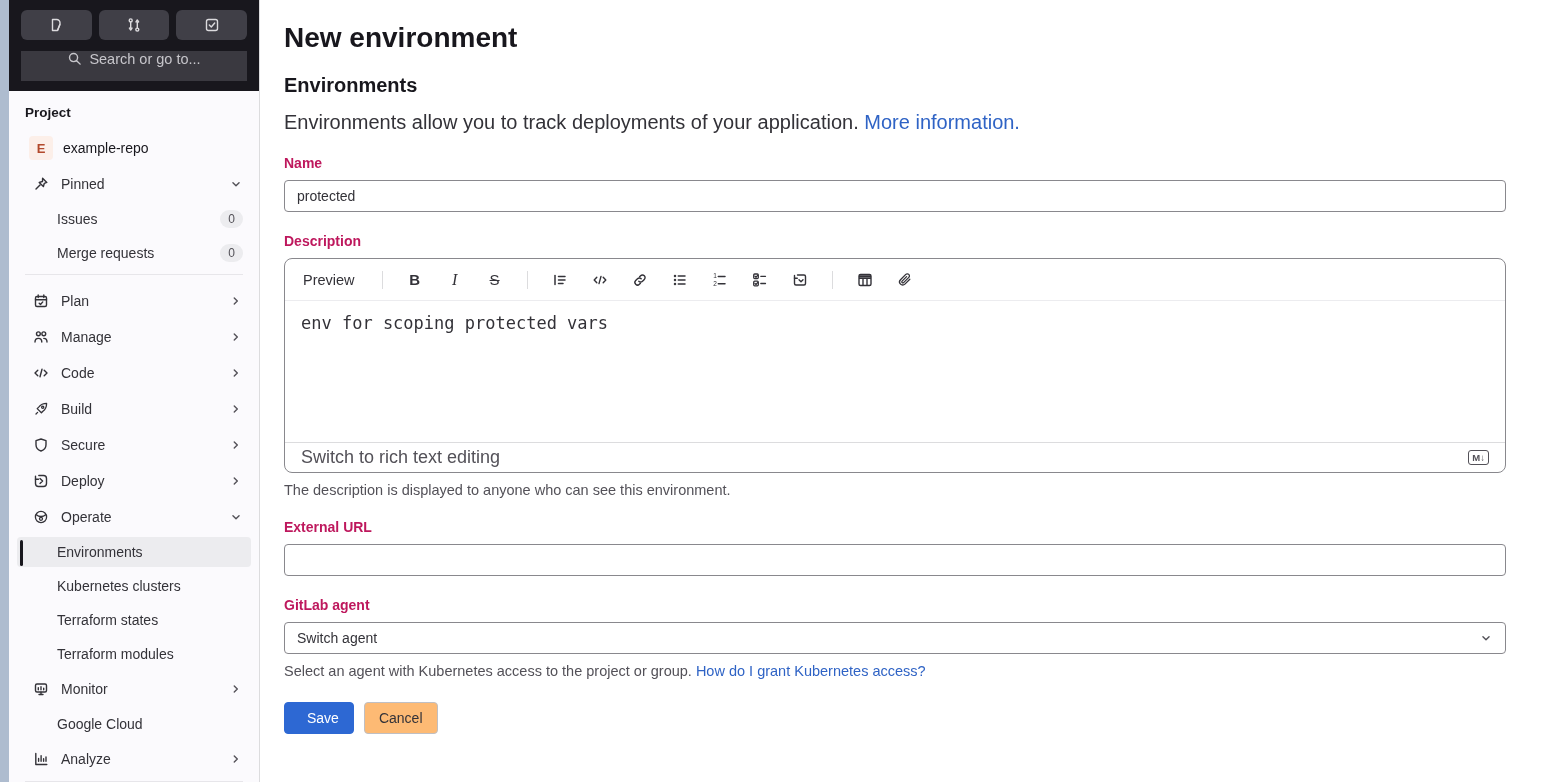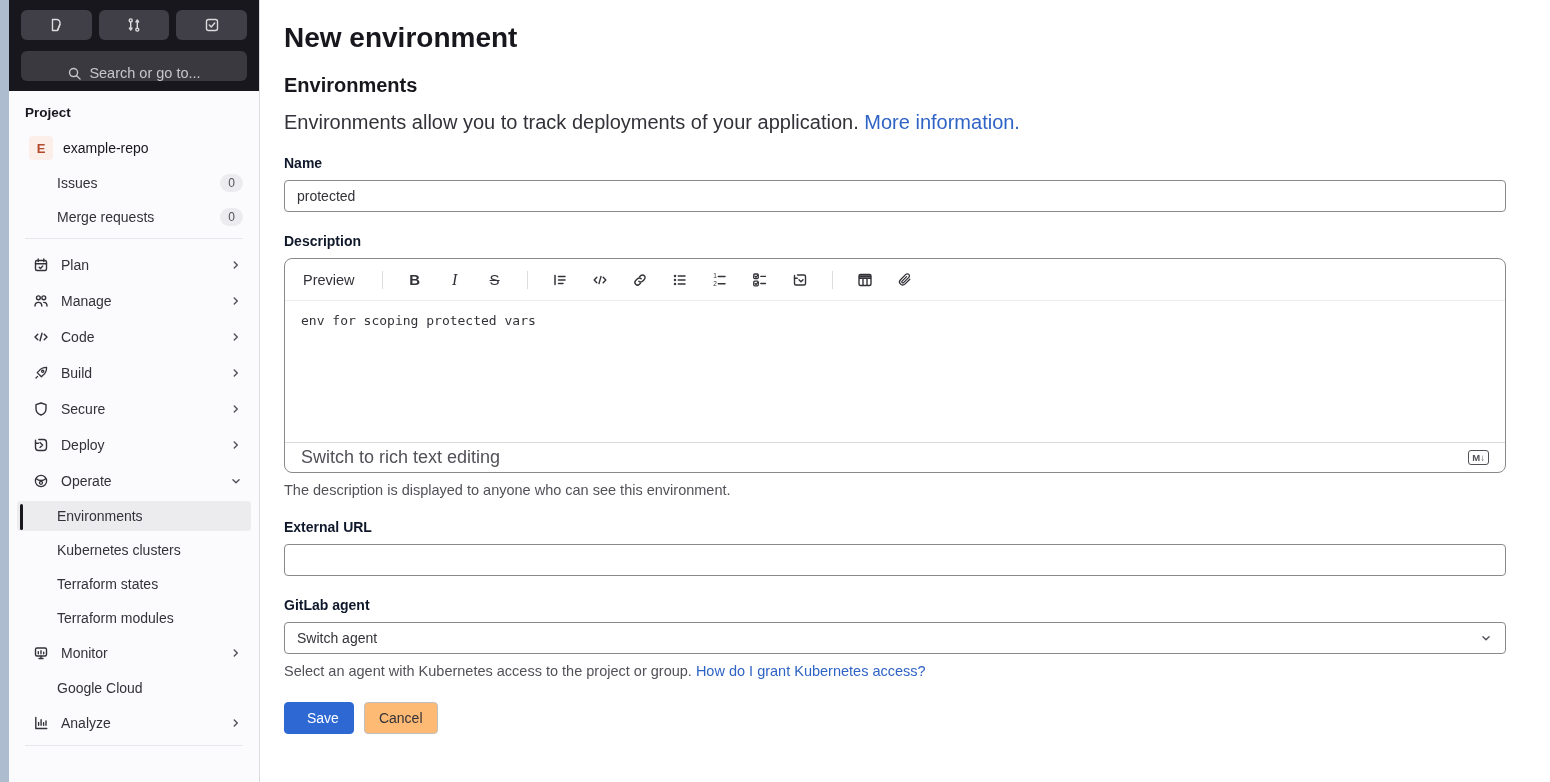--- a/index.html
+++ b/index.html
@@ -31,22 +31,22 @@
   .sidebar-top { background: #18171d; padding: 10px 12px 10px; }
   .top-buttons { display: flex; gap: 7px; }
   .top-btn {
     flex: 1; height: 30px;
     background: #403f47; border: none; border-radius: 6px;
     display: flex; align-items: center; justify-content: center;
     color: #dcdbde; cursor: pointer; padding: 0;
   }
   .search-pill {
     margin-top: 11px; height: 30px;
-    background: #3a3940; border-radius: 6px;
-    display: flex; align-items: flex-end; justify-content: center; gap: 7px;
+    background: #3a3940; border-radius: 0;
+    display: flex; align-items: flex-start; justify-content: center; gap: 7px;
     color: #c7c6cb; font-size: 14.5px; cursor: pointer;
   }
   .sidebar-body { padding: 12px 8px 0; }
   .section-label { font-weight: 700; font-size: 13.5px; color: #18171d; padding: 2px 8px 12px; }
   .srow {
     display: flex; align-items: center;
     height: 32px; border-radius: 4px;
     padding: 0 8px; margin-bottom: 4px;
     position: relative; color: #333238; font-size: 14px; cursor: pointer;
   }
@@ -74,21 +74,21 @@
   .sdivider { border: none; border-top: 1px solid #e7e6ea; margin: 6px 8px 10px; }
 
   
   main { margin-left: 260px; padding: 14px 44px 0 24px; }
   h1 { font-size: 28px; font-weight: 700; color: #18171d; margin: 6px 0 16px; line-height: 36px; }
   h2 { font-size: 20px; font-weight: 700; color: #18171d; margin: 0 0 13px; line-height: 26px; }
   .intro { font-size: 20px; margin: 0 0 21px; color: #333238; }
   a.link { color: #2f63c5; text-decoration: none; cursor: pointer; }
 
   .fg { margin-bottom: 21px; }
-  .fg > label { display: block; font-weight: 700; font-size: 14px; color: #0f172a; margin-bottom: 9px; }
+  .fg > label { display: block; font-weight: 700; font-size: 14px; color: #be185d; margin-bottom: 9px; }
   .text-input {
     width: 100%; height: 32px;
     border: 1px solid #89888d; border-radius: 4px;
     padding: 0 12px; font-size: 14px; font-family: inherit;
     color: #333238; background: #fff; outline: none;
   }
 
   .md-editor { border: 1px solid #89888d; border-radius: 8px; background: #fff; overflow: hidden; }
   .md-toolbar {
     display: flex; align-items: center;
@@ -102,21 +102,21 @@
     color: #333238; cursor: pointer; font-family: inherit; font-size: 14.5px;
   }
   .vsep { width: 1px; height: 18px; background: #dcdcde; margin: 0 7px; flex: none; }
   .bold-glyph { font-weight: 800; font-size: 15px; }
   .italic-glyph { font-style: italic; font-family: "Liberation Serif", serif; font-size: 16px; }
   .strike-glyph { text-decoration: line-through; font-size: 15px; }
   .md-textarea {
     display: block; width: 100%; height: 141px;
     border: none; resize: none; outline: none;
     padding: 12px 16px;
-    font-family: "DejaVu Sans Mono", monospace; font-size: 13px; color: #333238;
+    font-family: "DejaVu Sans Mono", monospace; font-size: 17px; color: #333238;
     background: #fff;
   }
   .md-footer {
     display: flex; align-items: center; justify-content: space-between;
     height: 30px; border-top: 1px solid #dcdcde; padding: 0 16px;
   }
   .md-footer a { color: #535158; font-size: 18px; text-decoration: none; cursor: pointer; }
   .md-badge {
     border: 1.5px solid #535158; border-radius: 3px;
     font-size: 9.5px; font-weight: 700; color: #535158;
@@ -185,20 +185,34 @@
   </div>
 
   <div class="sidebar-body">
     <div class="section-label">Project</div>
 
     <div class="srow">
       <span class="avatar">E</span>
       <span class="label" style="color:#18171d;">example-repo</span>
     </div>
 
+    <div class="srow">
+      <span class="nav-icon">
+        <svg width="16" height="16" viewBox="0 0 16 16" fill="none" stroke="currentColor" stroke-width="1.4" stroke-linecap="round" stroke-linejoin="round">
+            <path d="M9.6 2.2l4.2 4.2-2.5.9-.9 3.3-4.2-4.2 3.3-.9z"></path>
+            <path d="M7 9L3 13"></path>
+          </svg>
+      </span>
+      <span class="label">Pinned</span>
+      <span class="chev">
+        <svg width="14" height="14" viewBox="0 0 16 16" fill="none" stroke="currentColor" stroke-width="1.6" stroke-linecap="round" stroke-linejoin="round">
+            <path d="M4.5 6.5L8 10l3.5-3.5"></path>
+          </svg>
+      </span>
+    </div>
 
     <div class="srow sub">
       <span class="label">Issues</span>
       <span class="badge">0</span>
     </div>
     <div class="srow sub">
       <span class="label">Merge requests</span>
       <span class="badge">0</span>
     </div>
 

